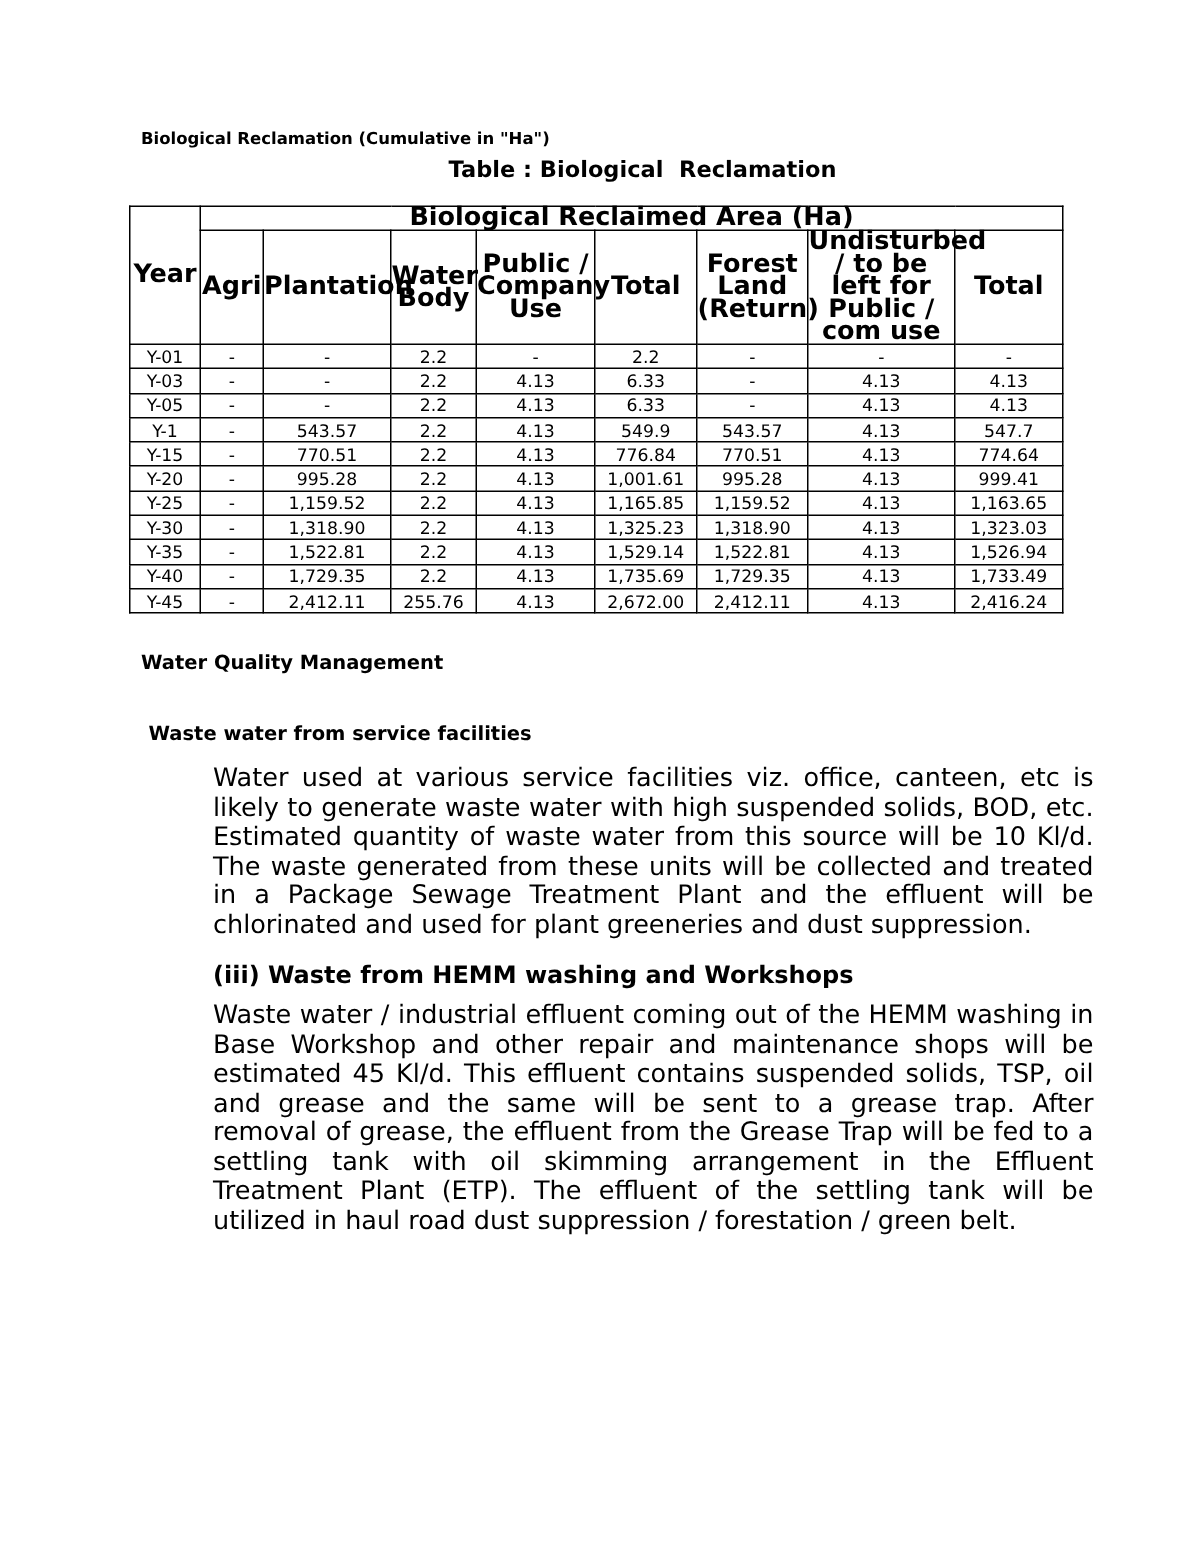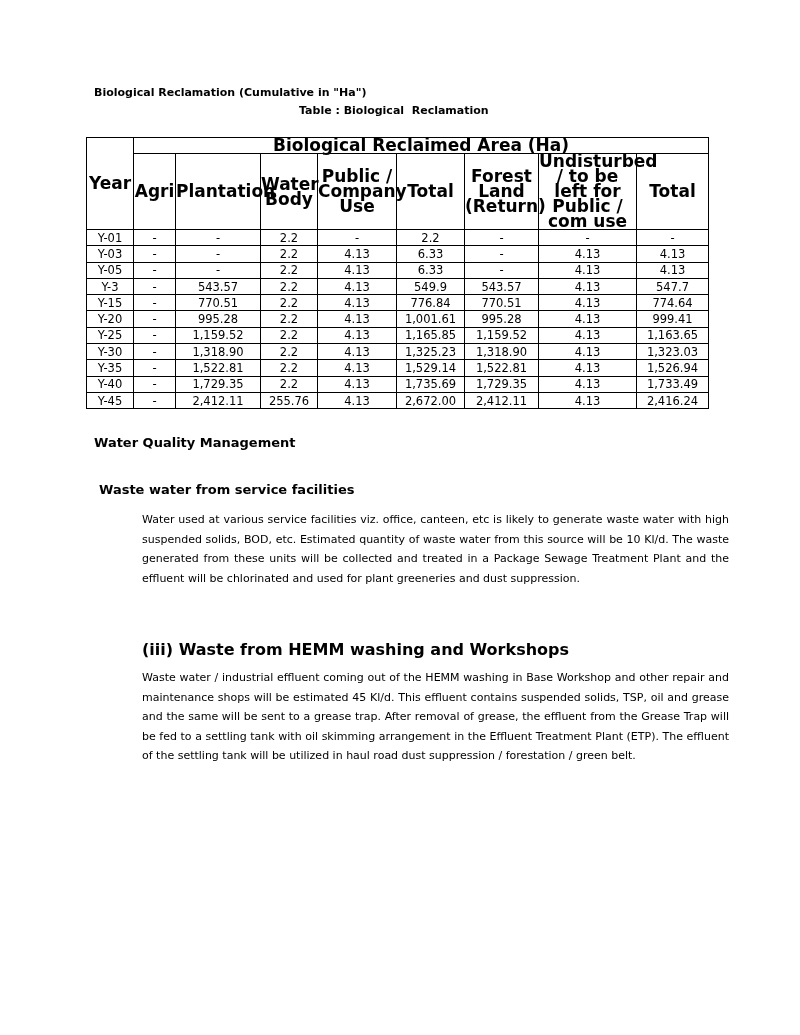--- a/index.html
+++ b/index.html
@@ -1,29 +1,29 @@
 <!DOCTYPE html>
 <html><head>
 <meta charset="utf-8">
 <style>
   html, body { margin: 0; padding: 0; background: #ffffff; }
   body { width: 800px; height: 1035px; position: relative; overflow: hidden;
          font-family: "DejaVu Sans", sans-serif; color: #000; }
   .h-main { position: absolute; left: 94px; top: 86px; font-size: 11px; font-weight: bold; white-space: nowrap; }
-  .h-table { position: absolute; left: 299px; top: 104px; font-size: 11px; font-weight: bold; white-space: pre; }
+  .h-table { position: absolute; left: 299px; top: 104px; font-size: 15px; font-weight: bold; white-space: pre; }
   table.bio { position: absolute; left: 86px; top: 137px; border-collapse: collapse;
               font-size: 11.5px; table-layout: fixed; width: 622px; }
   table.bio th, table.bio td { border: 1.5px solid #000; text-align: center; padding: 0; }
   table.bio th { font-weight: bold; font-size: 17px; line-height: 15px; }
   table.bio td { height: 15.3px; line-height: 14px; }
   table.bio tr.grp th { height: 15px; }
   table.bio tr.sub th { height: 62px; }
   .h-wqm { position: absolute; left: 94px; top: 435px; font-size: 13px; font-weight: bold; white-space: nowrap; text-align: right; }
   .h-waste { position: absolute; left: 99px; top: 482px; font-size: 13px; font-weight: bold; white-space: nowrap; }
-  .para { position: absolute; left: 142px; width: 587px; font-size: 11px; line-height: 19.5px;
+  .para { position: absolute; left: 142px; width: 587px; font-size: 17px; line-height: 19.5px;
           text-align: justify; }
   .p1 { top: 510px; }
   .h-hemm { position: absolute; left: 142px; top: 640px; font-size: 16px; font-weight: bold; white-space: nowrap; }
   .p2 { top: 668px; }
 </style>
 </head>
 <body>
 
 <div class="h-main">Biological Reclamation (Cumulative in "Ha")</div>
 <div class="h-table">Table : Biological  Reclamation</div>
@@ -84,21 +84,21 @@
         <td>-</td>
         <td>-</td>
         <td>2.2</td>
         <td>4.13</td>
         <td>6.33</td>
         <td>-</td>
         <td>4.13</td>
         <td>4.13</td>
       </tr>
       <tr>
-        <td>Y-3</td>
+        <td>Y-1</td>
         <td>-</td>
         <td>543.57</td>
         <td>2.2</td>
         <td>4.13</td>
         <td>549.9</td>
         <td>543.57</td>
         <td>4.13</td>
         <td>547.7</td>
       </tr>
       <tr>

